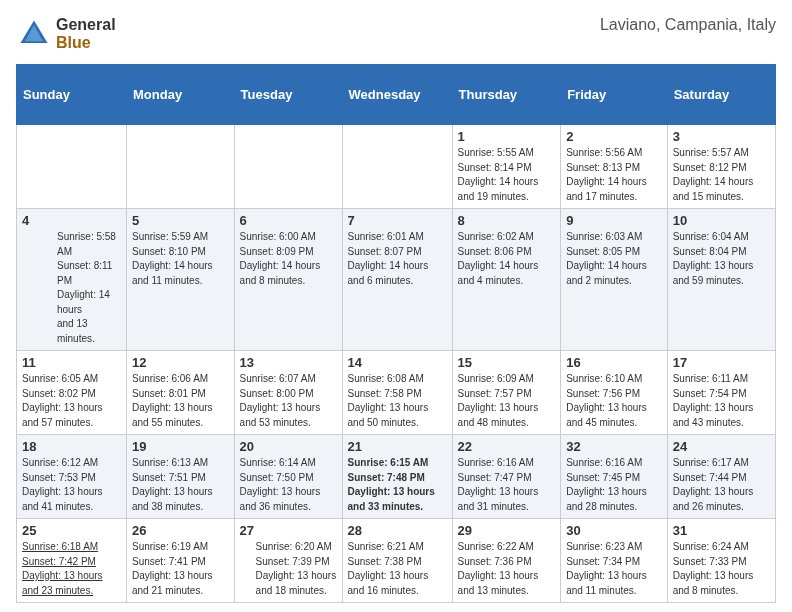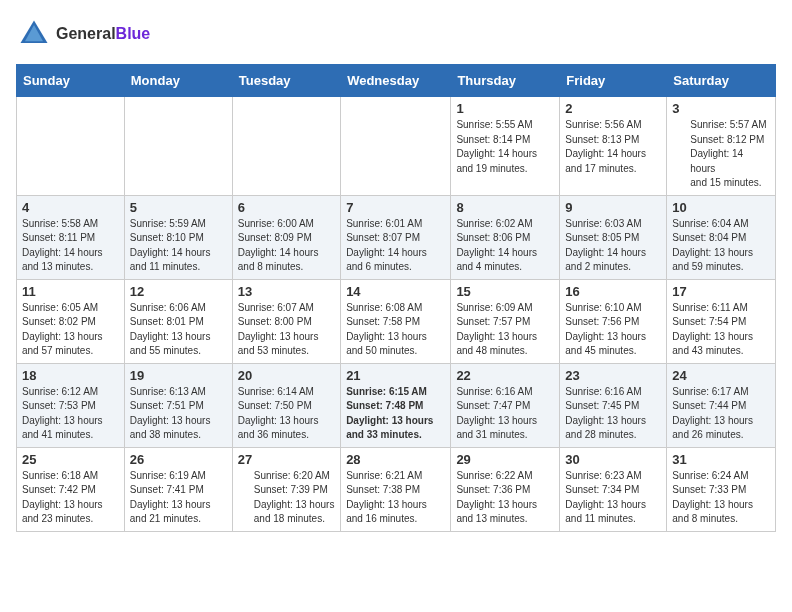--- a/index.html
+++ b/index.html
@@ -16,32 +16,32 @@
       align-items: flex-start;
       margin-bottom: 12px;
     }
     .logo {
       display: flex;
       align-items: center;
       gap: 4px;
     }
     .logo-text {
       display: flex;
-      flex-direction: row;
+      flex-direction: column;
       line-height: 1.1;
     }
     .logo-general {
       font-size: 16px;
       font-weight: bold;
       color: #333;
     }
     .logo-blue {
       font-size: 16px;
       font-weight: bold;
-      color: #6d28d9;
+      color: #a16207;
     }
     .logo-icon {
       width: 36px;
       height: 36px;
     }
     .title-block {
       text-align: right;
     }
     .month-year {
       font-size: 36px;
@@ -54,21 +54,21 @@
     }
     table {
       width: 100%;
       border-collapse: collapse;
     }
     thead tr {
       background: #2e6db4;
       color: #fff;
     }
     thead th {
-      padding: 8px 6px;
+      padding: 22px 6px;
       font-size: 13px;
       font-weight: bold;
       border: 1px solid #2e6db4;
       text-align: left;
     }
     tbody tr {
       vertical-align: top;
     }
     tbody td {
       border: 1px solid #ccc;
@@ -108,20 +108,21 @@
     <svg class="logo-icon" viewBox="0 0 40 40">
       <polygon points="20,5 35,30 5,30" fill="#2e6db4"></polygon>
       <polygon points="20,10 30,28 10,28" fill="#5a9ad4"></polygon>
     </svg>
     <div class="logo-text">
       <span class="logo-general">General</span>
       <span class="logo-blue">Blue</span>
     </div>
   </div>
   <div class="title-block">
+    <div class="location">Laviano, Campania, Italy</div>
   </div>
 </div>
 
 <table>
   <thead>
     <tr>
     <th>Sunday</th>
         <th>Monday</th>
         <th>Tuesday</th>
         <th>Wednesday</th>
@@ -145,30 +146,30 @@
         </td>
         <td>
           <div class="day-number">2</div>
           <div class="day-info" style="white-space: pre-line;">Sunrise: 5:56 AM
 Sunset: 8:13 PM
 Daylight: 14 hours
 and 17 minutes.</div>
         </td>
         <td>
           <div class="day-number">3</div>
-          <div class="day-info" style="white-space: pre-line; margin-left: 18px;">Sunrise: 5:57 AM
+          <div class="day-info" style="white-space: pre-line;">Sunrise: 5:57 AM
 Sunset: 8:12 PM
 Daylight: 14 hours
 and 15 minutes.</div>
         </td>
       </tr>
       <tr>
         <td>
           <div class="day-number">4</div>
-          <div class="day-info" style="white-space: pre-line;">Sunrise: 5:58 AM
+          <div class="day-info" style="white-space: pre-line; margin-left: 35px;">Sunrise: 5:58 AM
 Sunset: 8:11 PM
 Daylight: 14 hours
 and 13 minutes.</div>
         </td>
         <td>
           <div class="day-number">5</div>
           <div class="day-info" style="white-space: pre-line;">Sunrise: 5:59 AM
 Sunset: 8:10 PM
 Daylight: 14 hours
 and 11 minutes.</div>
@@ -290,38 +291,38 @@
 and 33 minutes.</div>
         </td>
         <td>
           <div class="day-number">22</div>
           <div class="day-info" style="white-space: pre-line;">Sunrise: 6:16 AM
 Sunset: 7:47 PM
 Daylight: 13 hours
 and 31 minutes.</div>
         </td>
         <td>
-          <div class="day-number">23</div>
+          <div class="day-number">32</div>
           <div class="day-info" style="white-space: pre-line;">Sunrise: 6:16 AM
 Sunset: 7:45 PM
 Daylight: 13 hours
 and 28 minutes.</div>
         </td>
         <td>
           <div class="day-number">24</div>
           <div class="day-info" style="white-space: pre-line;">Sunrise: 6:17 AM
 Sunset: 7:44 PM
 Daylight: 13 hours
 and 26 minutes.</div>
         </td>
       </tr>
       <tr>
         <td>
           <div class="day-number">25</div>
-          <div class="day-info" style="white-space: pre-line;">Sunrise: 6:18 AM
+          <div class="day-info" style="white-space: pre-line; text-decoration: underline;">Sunrise: 6:18 AM
 Sunset: 7:42 PM
 Daylight: 13 hours
 and 23 minutes.</div>
         </td>
         <td>
           <div class="day-number">26</div>
           <div class="day-info" style="white-space: pre-line;">Sunrise: 6:19 AM
 Sunset: 7:41 PM
 Daylight: 13 hours
 and 21 minutes.</div>

